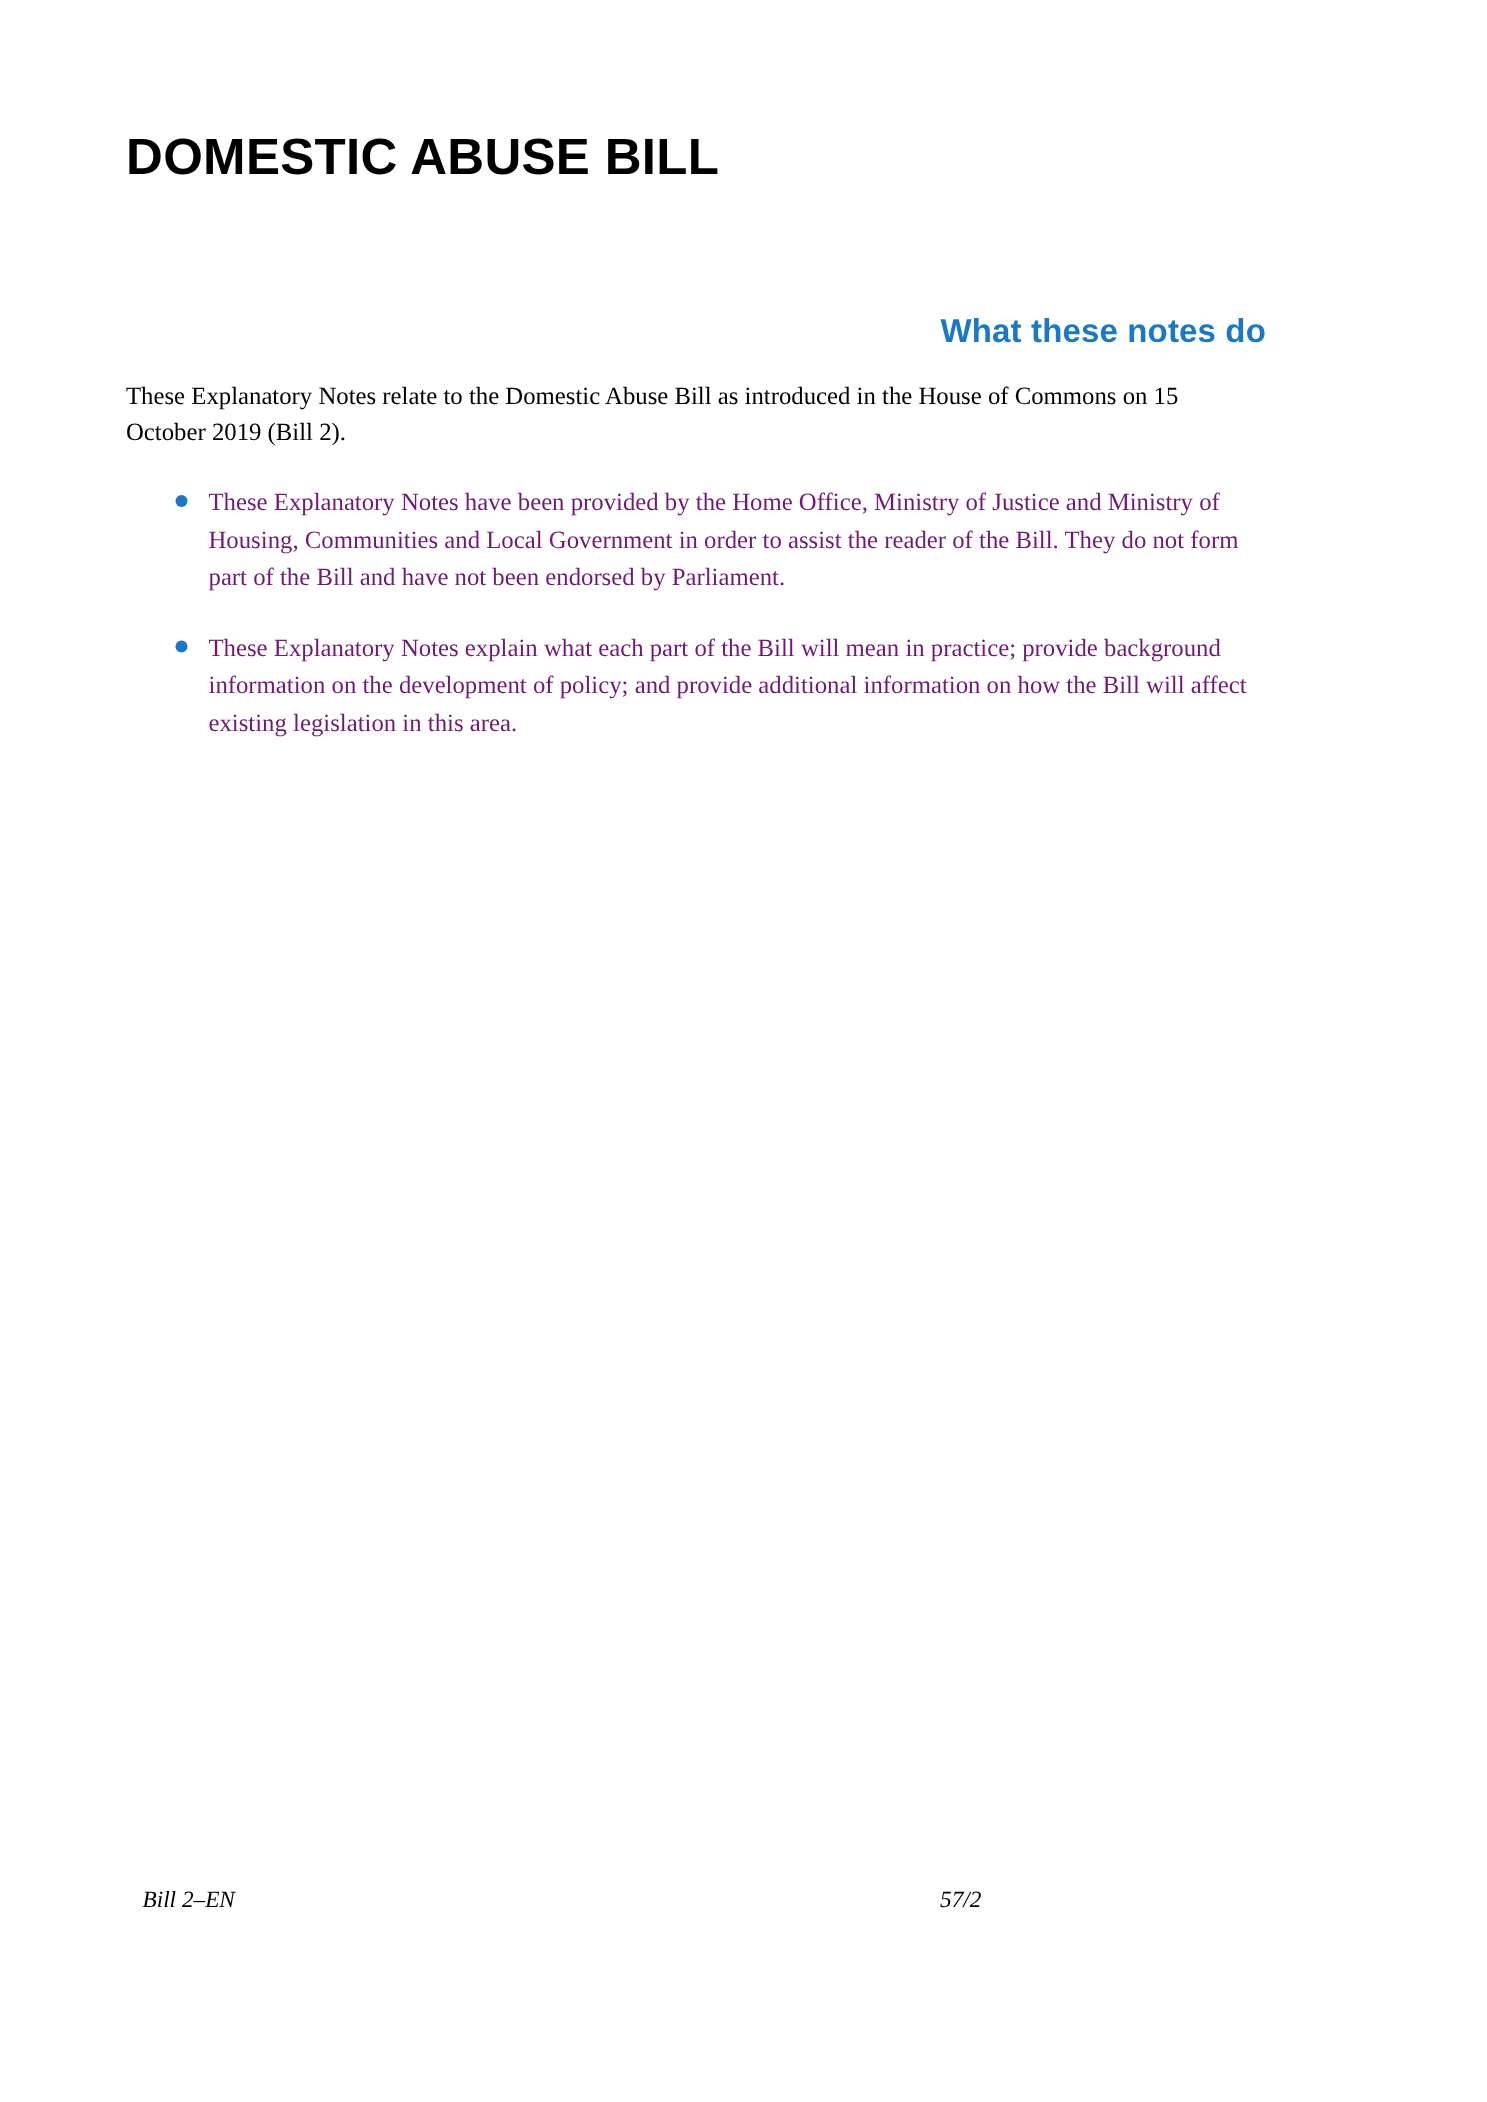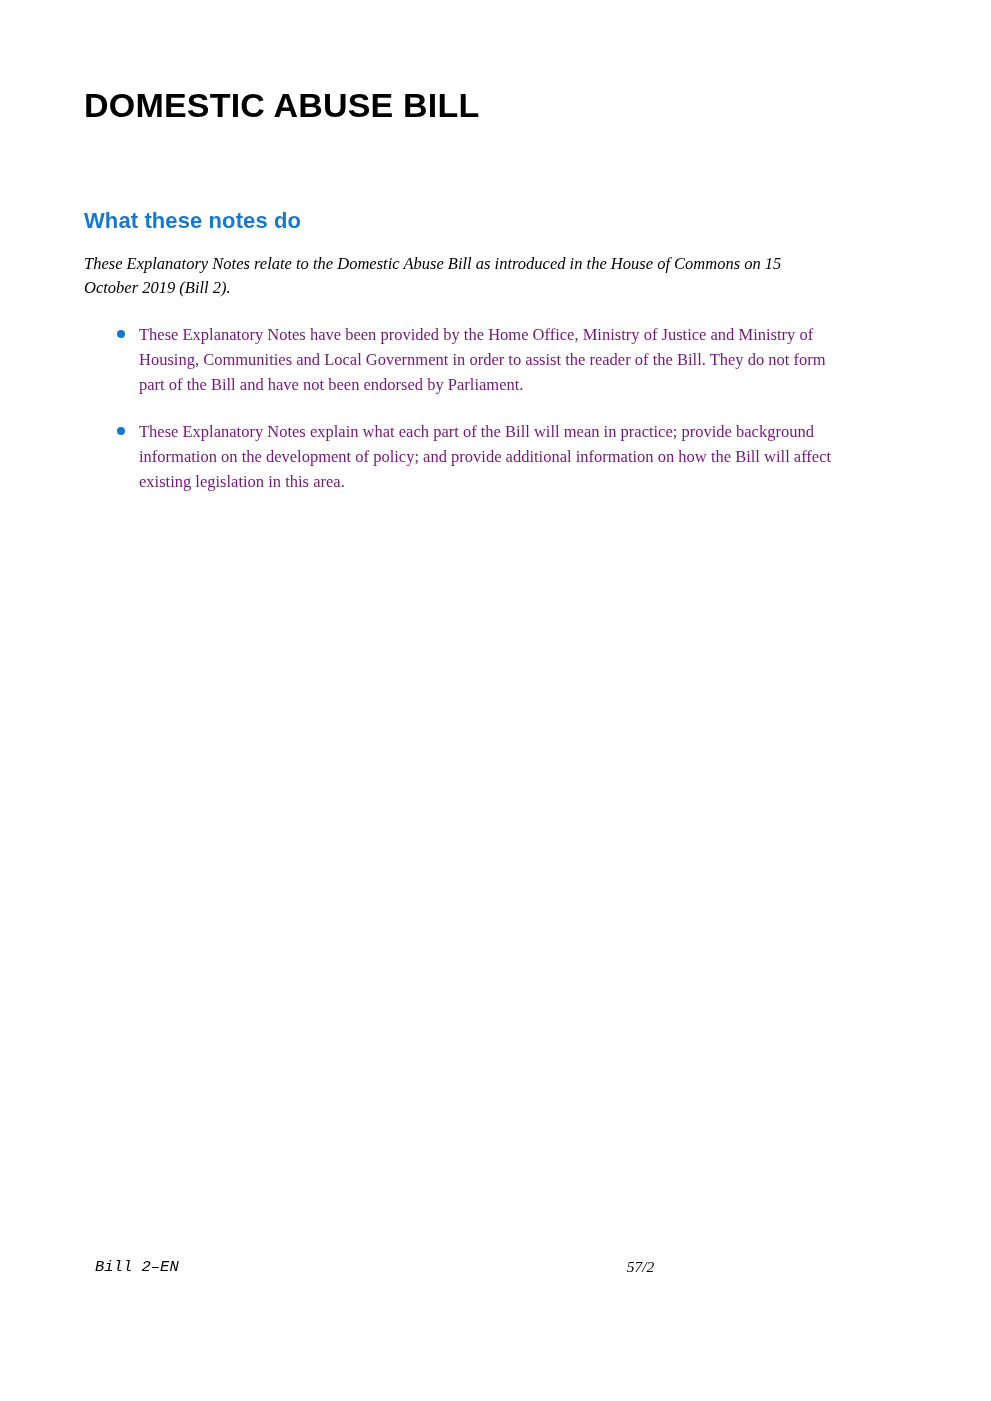--- a/index.html
+++ b/index.html
@@ -44,29 +44,29 @@
     margin: 0;
     color: #1a1a1a;
   }
   .section-heading {
     font-family: "Liberation Sans", sans-serif;
     font-weight: bold;
     font-size: 22px;
     color: #1978c8;
     margin: 84px 0 18px 0;
     letter-spacing: 0.1px;
+    text-align: right;
   }
   .intro-para {
     font-family: "Liberation Serif", serif;
     font-size: 16.5px;
     line-height: 1.45;
     margin: 0;
     color: #000000;
     max-width: 740px;
-    font-style: italic;
   }
   ul.bullets {
     list-style: none;
     margin: 22px 0 0 0;
     padding: 0;
   }
   ul.bullets li {
     position: relative;
     padding-left: 55px;
     margin-bottom: 22px;
@@ -90,21 +90,21 @@
     position: absolute;
     left: 95px;
     right: 95px;
     top: 1258px;
     height: 24px;
   }
   .footer-left {
     position: absolute;
     left: 0;
     top: 0;
-    font-family: Liberation Mono, monospace;
+    font-family: Liberation Serif, serif;
     font-style: italic;
     font-size: 15.5px;
     color: #000000;
   }
   .footer-center {
     position: absolute;
     left: 0;
     right: 0;
     top: 0;
     text-align: center;

